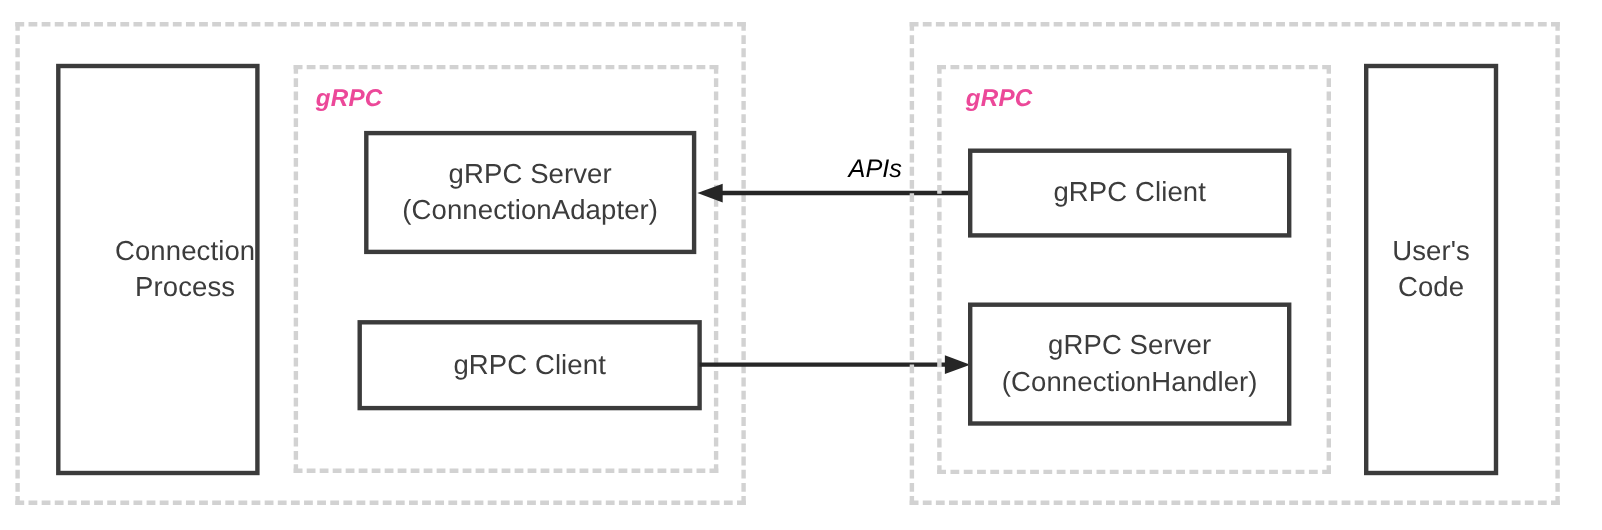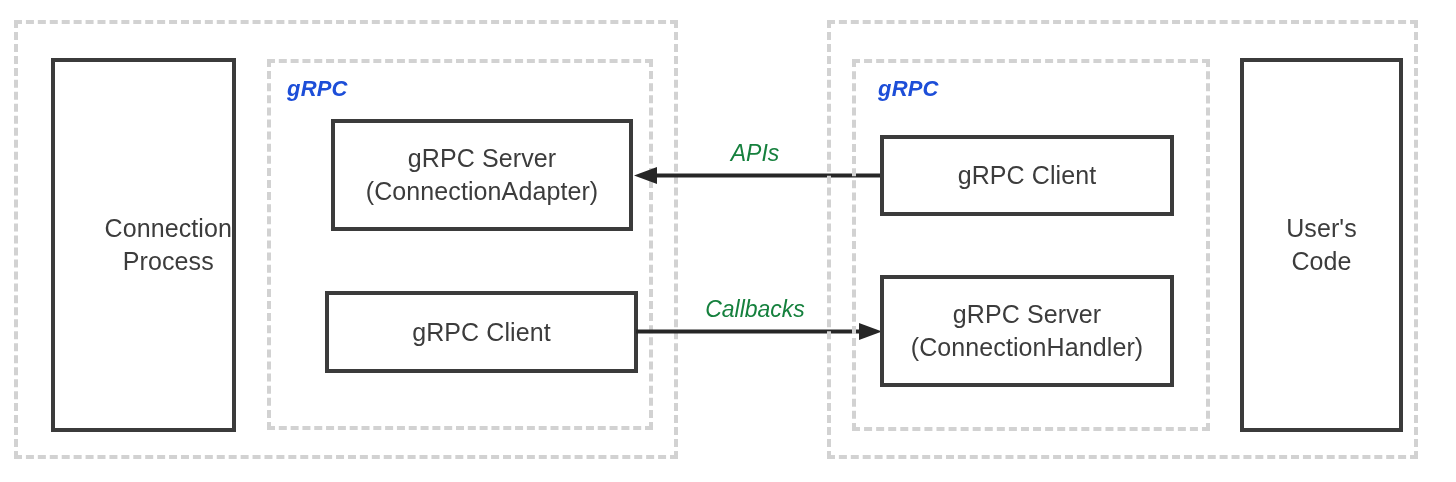--- a/index.html
+++ b/index.html
@@ -40,36 +40,36 @@
     font-weight: 400;
     white-space: pre-line;
     letter-spacing: 0.1px;
   }
   
   .group-title {
     position: absolute;
     font-style: italic;
     font-weight: bold;
     font-size: 22px;
-    color: #1d4ed8;
+    color: #ec4899;
     letter-spacing: 0.2px;
     white-space: nowrap;
   }
   
   .arrow-svg {
     position: absolute;
     overflow: visible;
   }
   .arrow-label {
     position: absolute;
     font-style: italic;
     font-size: 23px;
-    color: #15803d;
+    color: #000000;
     white-space: nowrap;
-    text-align: center;
+    text-align: right;
   }
 </style>
 </head>
 <body>
 
 <div id="canvas">
 
   <div class="dashed-box" style="left:14px; top:20px; width:664px; height:439px;"></div>
 
   <div class="solid-box" style="left:51px; top:58px; width:185px; height:374px;justify-content:flex-end;">
@@ -90,21 +90,20 @@
     <span class="box-label">gRPC Client</span>
   </div>
 
   <div class="arrow-label" style="left:690px; top:140px; width:130px;">APIs</div>
 
   <svg class="arrow-svg" style="left:630px; top:160px;" width="256" height="32" viewBox="0 0 256 32">
     <line x1="254" y1="15.5" x2="26" y2="15.5" stroke="#262626" stroke-width="4"></line>
     <polygon points="4,15.5 27,7 27,24" fill="#262626"></polygon>
   </svg>
 
-  <div class="arrow-label" style="left:690px; top:296px; width:130px;">Callbacks</div>
 
   <svg class="arrow-svg" style="left:634px; top:316px;" width="250" height="32" viewBox="0 0 250 32">
     <line x1="2" y1="15.5" x2="226" y2="15.5" stroke="#262626" stroke-width="4"></line>
     <polygon points="248,15.5 225,7 225,24" fill="#262626"></polygon>
   </svg>
 
   <div class="dashed-box" style="left:827px; top:20px; width:591px; height:439px;"></div>
 
   <div class="dashed-box" style="left:852px; top:59px; width:358px; height:372px;"></div>
 
@@ -112,18 +111,18 @@
 
   <div class="solid-box" style="left:880px; top:135px; width:294px; height:81px;">
     <span class="box-label">gRPC Client</span>
   </div>
 
   <div class="solid-box" style="left:880px; top:275px; width:294px; height:112px;">
     <span class="box-label">gRPC Server
 (ConnectionHandler)</span>
   </div>
 
-  <div class="solid-box" style="left:1240px; top:58px; width:163px; height:374px;">
+  <div class="solid-box" style="left:1240px; top:58px; width:122px; height:374px;">
     <span class="box-label">User's
 Code</span>
   </div>
 
 </div>
 
 </body></html>

